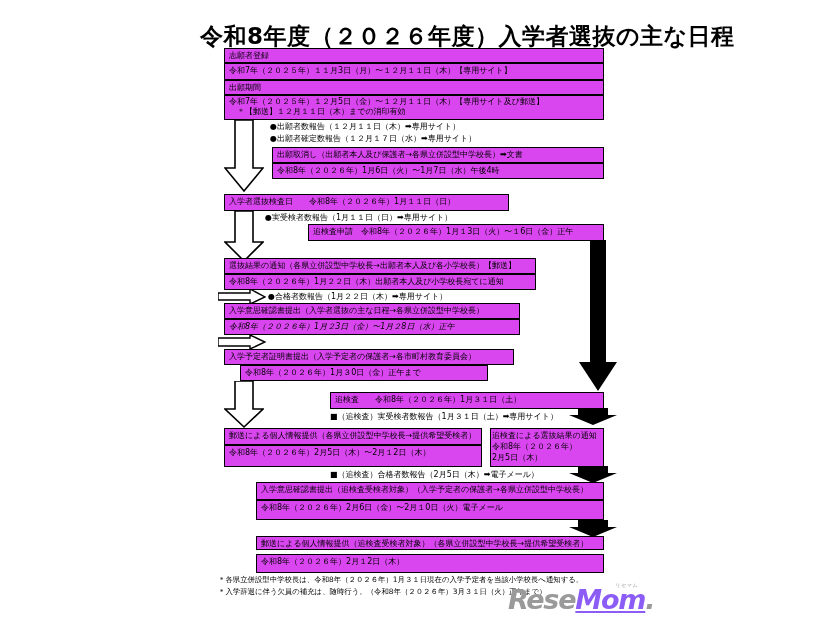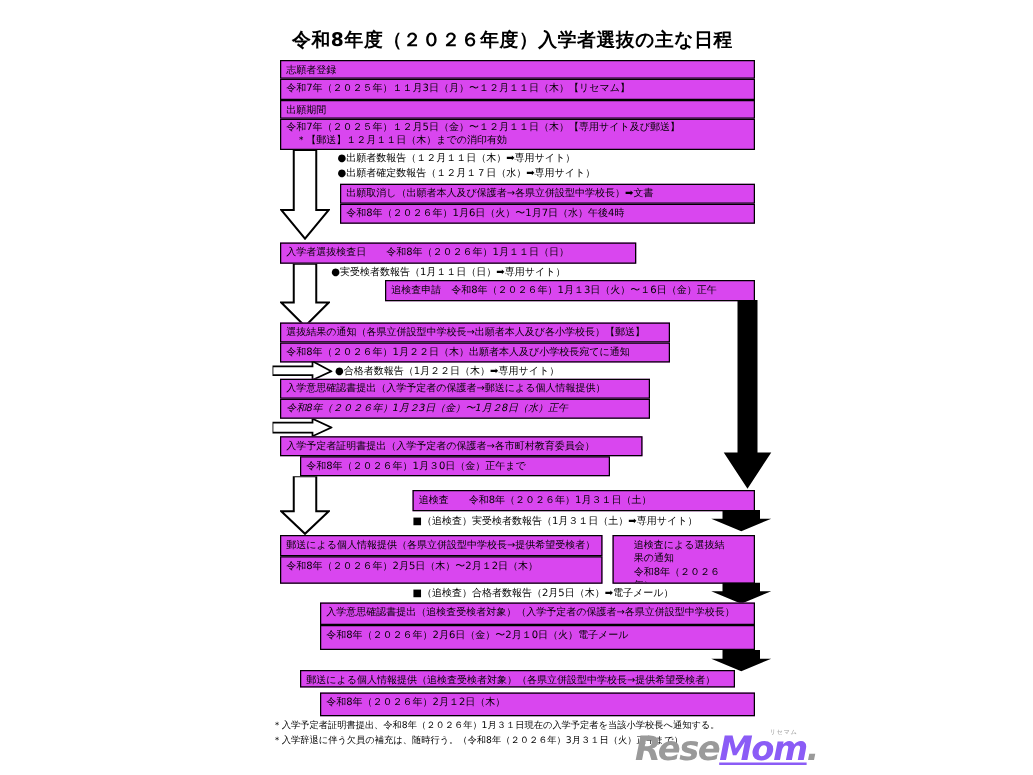--- a/index.html
+++ b/index.html
@@ -23,21 +23,21 @@
     height: 620px;
   }
   .abs { position: absolute; box-sizing: border-box; }
 
   
   .title {
     left: 200px;
     top: 24px;
     width: 420px;
     text-align: center;
-    font-size: 15px;
+    font-size: 23px;
     font-weight: bold;
     letter-spacing: 0.5px;
     white-space: nowrap;
     line-height: 1.1;
   }
 
   
   .box {
     border: 1px solid #000000;
     background: #d946ef;
@@ -102,21 +102,21 @@
 
 <div id="page">
 
   <div class="abs title">令和8年度（２０２６年度）入学者選抜の主な日程</div>
 
   <div class="abs box" style="left:224px; top:48px; width:380px; height:15px;">
     <span>志願者登録</span>
   </div>
 
   <div class="abs box" style="left:224px; top:63px; width:380px; height:17px;">
-    <span>令和7年（２０２５年）１１月3日（月）〜１２月１１日（木）【リセマム】</span>
+    <span>令和7年（２０２５年）１１月3日（月）〜１２月１１日（木）【専用サイト】</span>
   </div>
 
   <div class="abs box" style="left:224px; top:80px; width:380px; height:15px;">
     <span>出願期間</span>
   </div>
 
   <div class="abs box two-line" style="left:224px; top:95px; width:380px; height:25px; padding-top:1px;">
     <div>令和7年（２０２５年）１２月5日（金）〜１２月１１日（木）【専用サイト及び郵送】</div>
     <div style="padding-left:8px;">＊【郵送】１２月１１日（木）までの消印有効</div>
   </div>
@@ -165,21 +165,21 @@
 
   <div class="abs arrow-hollow" style="left:218px; top:289px; width:48px; height:16px;">
     <svg viewBox="0 0 48 16" preserveAspectRatio="none">
       <polygon points="0,4 32,4 32,0 47,8 32,15 32,11 0,11" fill="#ffffff" stroke="#000000" stroke-width="1.4"></polygon>
     </svg>
   </div>
 
   <div class="abs note" style="left:268px; top:292px;">●合格者数報告（1月２２日（木）➡専用サイト）</div>
 
   <div class="abs box" style="left:224px; top:303px; width:296px; height:16px;">
-    <span>入学意思確認書提出（入学予定者の保護者→郵送による個人情報提供）</span>
+    <span>入学意思確認書提出（入学者選抜の主な日程→各県立併設型中学校長）</span>
   </div>
 
   <div class="abs box" style="left:224px; top:319px; width:296px; height:16px;font-style:italic;">
     <span>令和8年（２０２６年）1月２3日（金）〜1月２8日（水）正午</span>
   </div>
 
   <div class="abs arrow-hollow" style="left:218px; top:335px; width:48px; height:15px;">
     <svg viewBox="0 0 48 15" preserveAspectRatio="none">
       <polygon points="0,3 32,3 32,0 47,7 32,14 32,11 0,11" fill="#ffffff" stroke="#000000" stroke-width="1.4"></polygon>
     </svg>
@@ -218,21 +218,21 @@
   </div>
 
   <div class="abs box" style="left:224px; top:428px; width:258px; height:17px;">
     <span>郵送による個人情報提供（各県立併設型中学校長→提供希望受検者）</span>
   </div>
 
   <div class="abs box" style="left:224px; top:445px; width:258px; height:22px;">
     <span>令和8年（２０２６年）2月5日（木）〜2月１2日（木）</span>
   </div>
 
-  <div class="abs box two-line" style="left:490px; top:428px; width:114px; height:39px; line-height:1.35; padding:2px 16px;">
+  <div class="abs box two-line" style="left:490px; top:428px; width:114px; height:39px; line-height:1.35; padding:2px 1px;">
     <div>追検査による選抜結果の通知</div>
     <div>令和8年（２０２６年）</div>
     <div>2月5日（木）</div>
   </div>
 
   <div class="abs note" style="left:330px; top:470px;">■（追検査）合格者数報告（2月5日（木）➡電子メール）</div>
 
   <div class="abs arrow-solid" style="left:568px; top:466px; width:50px; height:18px;">
     <svg viewBox="0 0 50 18" preserveAspectRatio="none">
       <polygon points="10,0 40,0 40,7 49,7 25,17 1,7 10,7" fill="#000000"></polygon>
@@ -246,29 +246,29 @@
   <div class="abs box" style="left:256px; top:500px; width:348px; height:20px;">
     <span>令和8年（２０２６年）2月6日（金）〜2月１0日（火）電子メール</span>
   </div>
 
   <div class="abs arrow-solid" style="left:568px; top:520px; width:50px; height:18px;">
     <svg viewBox="0 0 50 18" preserveAspectRatio="none">
       <polygon points="10,0 40,0 40,7 49,7 25,17 1,7 10,7" fill="#000000"></polygon>
     </svg>
   </div>
 
-  <div class="abs box" style="left:240px; top:536px; width:348px; height:14px;">
+  <div class="abs box" style="left:256px; top:536px; width:348px; height:14px;">
     <span>郵送による個人情報提供（追検査受検者対象）（各県立併設型中学校長→提供希望受検者）</span>
   </div>
 
   <div class="abs box" style="left:256px; top:554px; width:348px; height:19px;">
     <span>令和8年（２０２６年）2月１2日（木）</span>
   </div>
 
-  <div class="abs footnote" style="left:218px; top:574px;">＊入学予定者証明書提出、令和8年（２０２６年）1月３１日現在の入学予定者を当該小学校長へ通知する。</div>
+  <div class="abs footnote" style="left:218px; top:574px;">＊各県立併設型中学校長は、令和8年（２０２６年）1月３１日現在の入学予定者を当該小学校長へ通知する。</div>
 
   <div class="abs footnote" style="left:218px; top:586px;">＊入学辞退に伴う欠員の補充は、随時行う。（令和8年（２０２６年）3月３１日（火）正午まで）</div>
 
   <div class="abs logo">
     <div class="word">
       <span>Rese</span><span class="dark">Mom</span><span>.</span>
     </div>
     <span class="tm">リセマム</span>
   </div>
 

